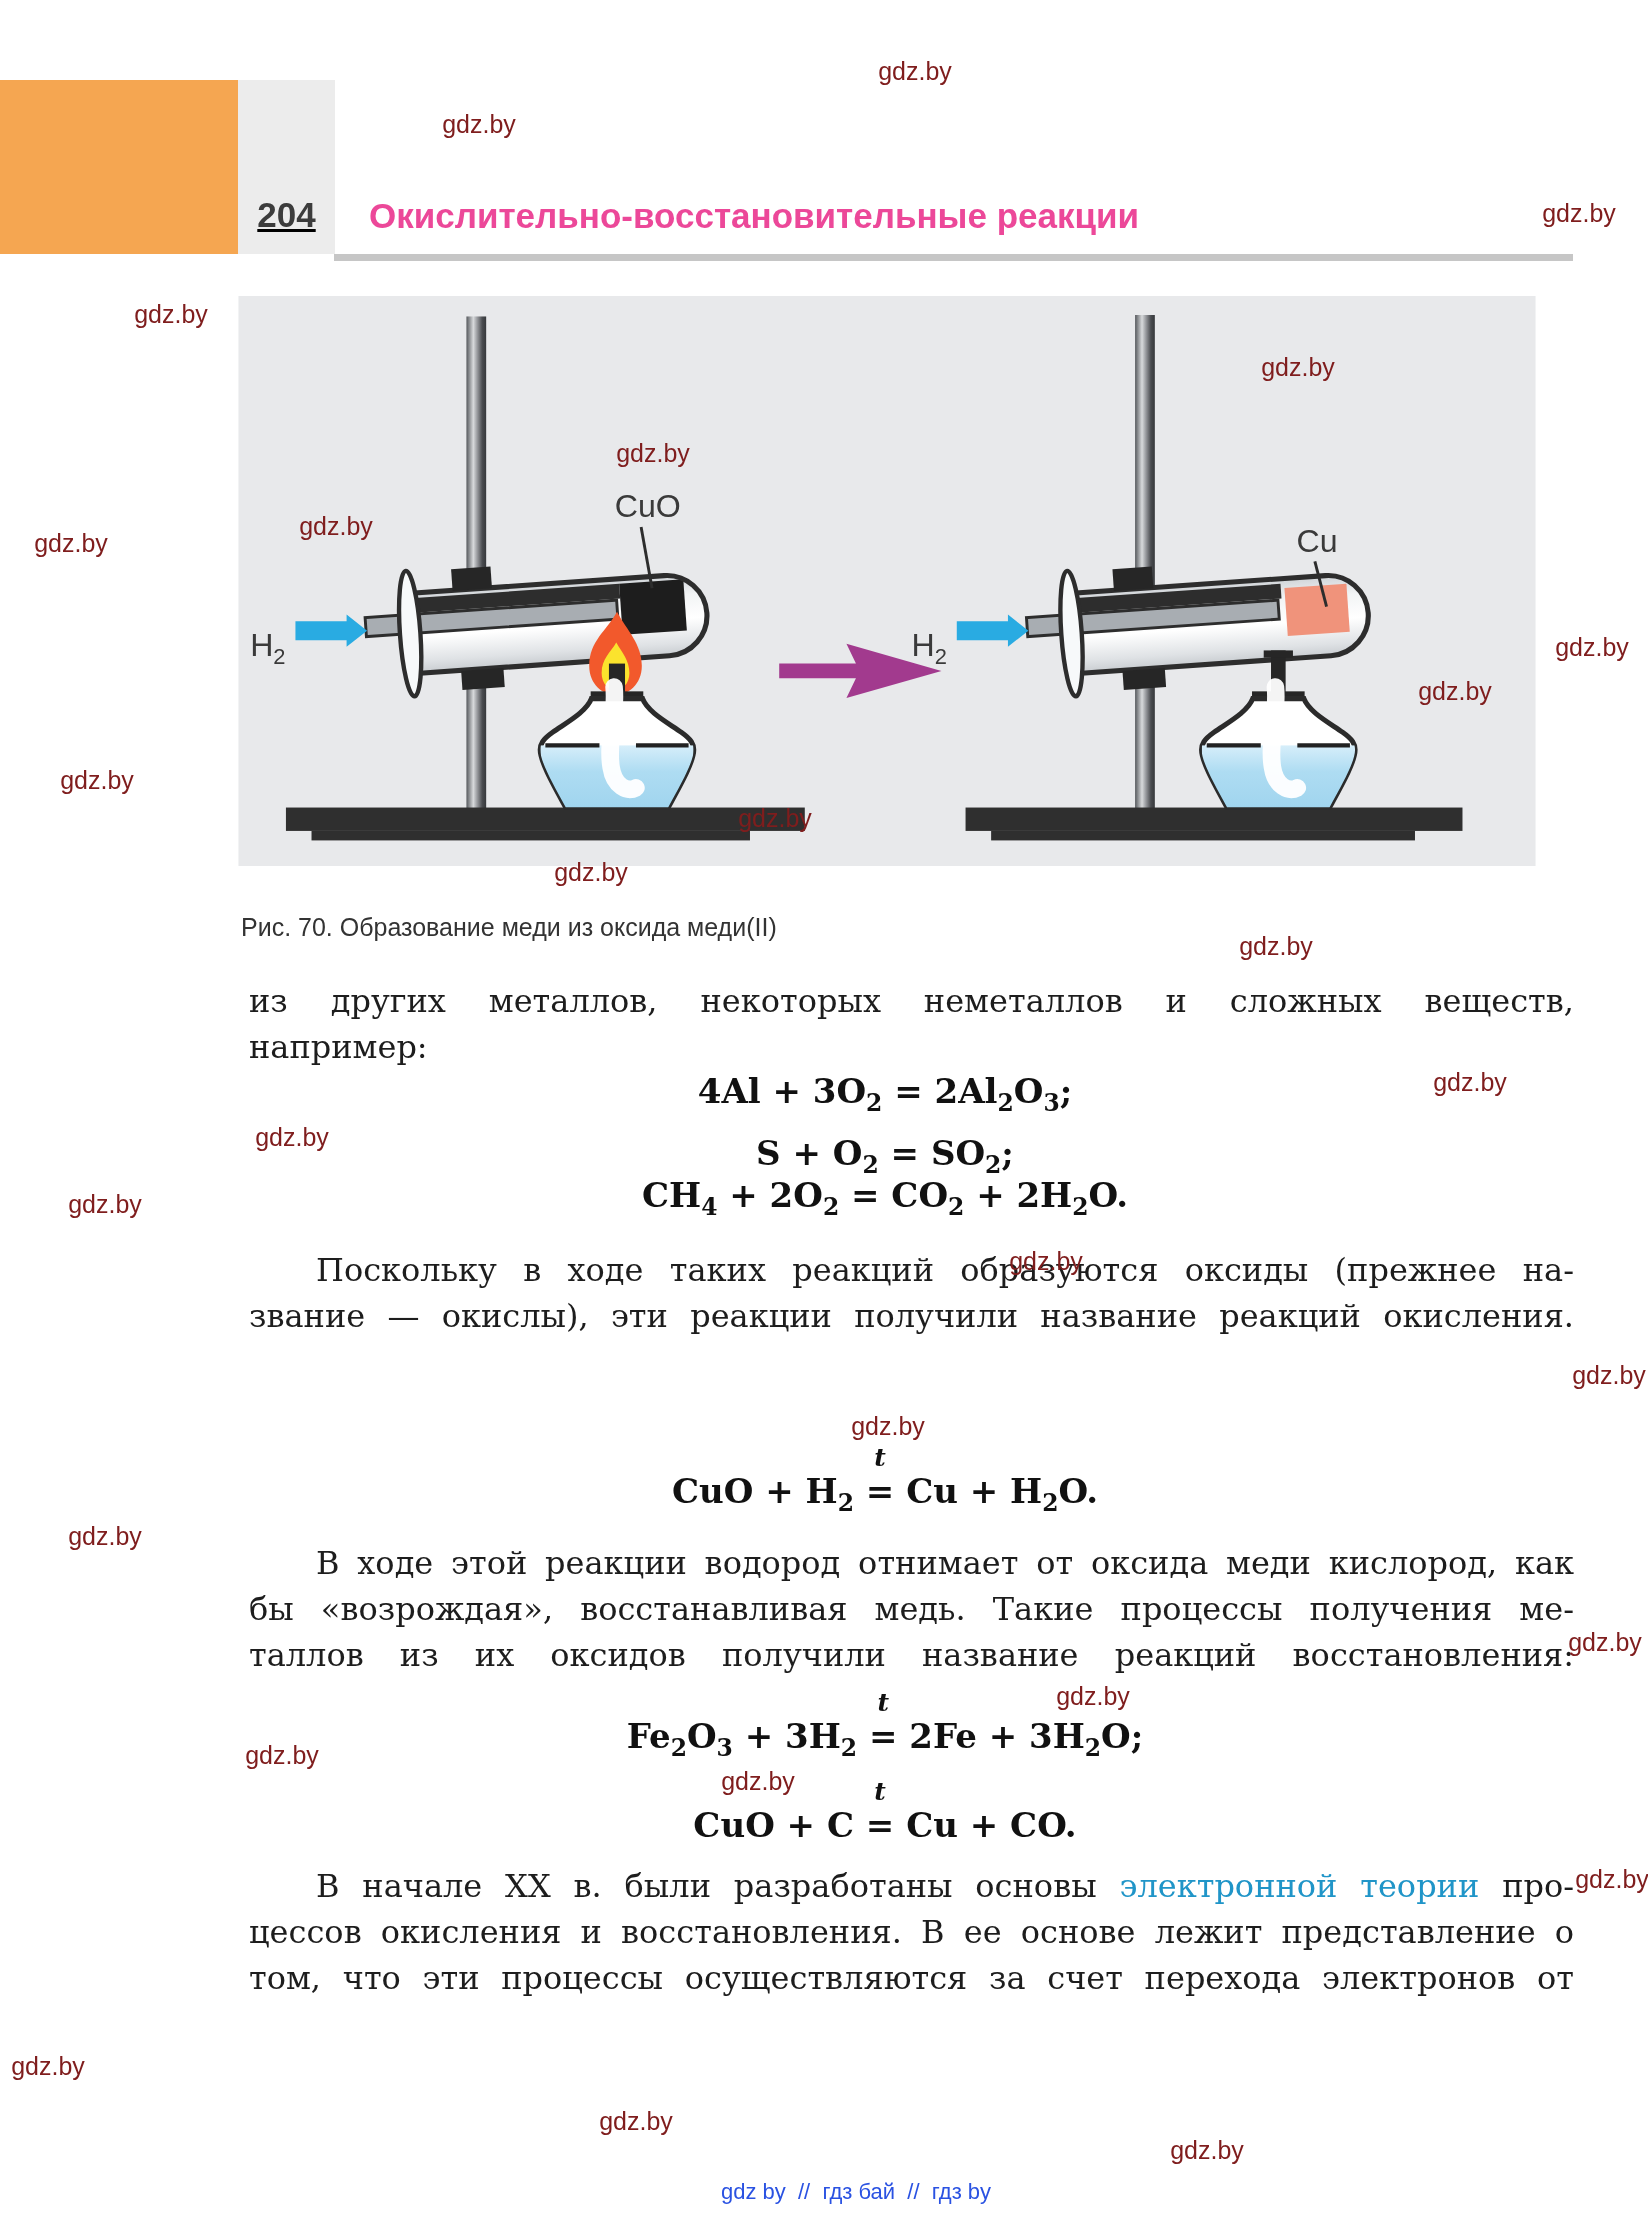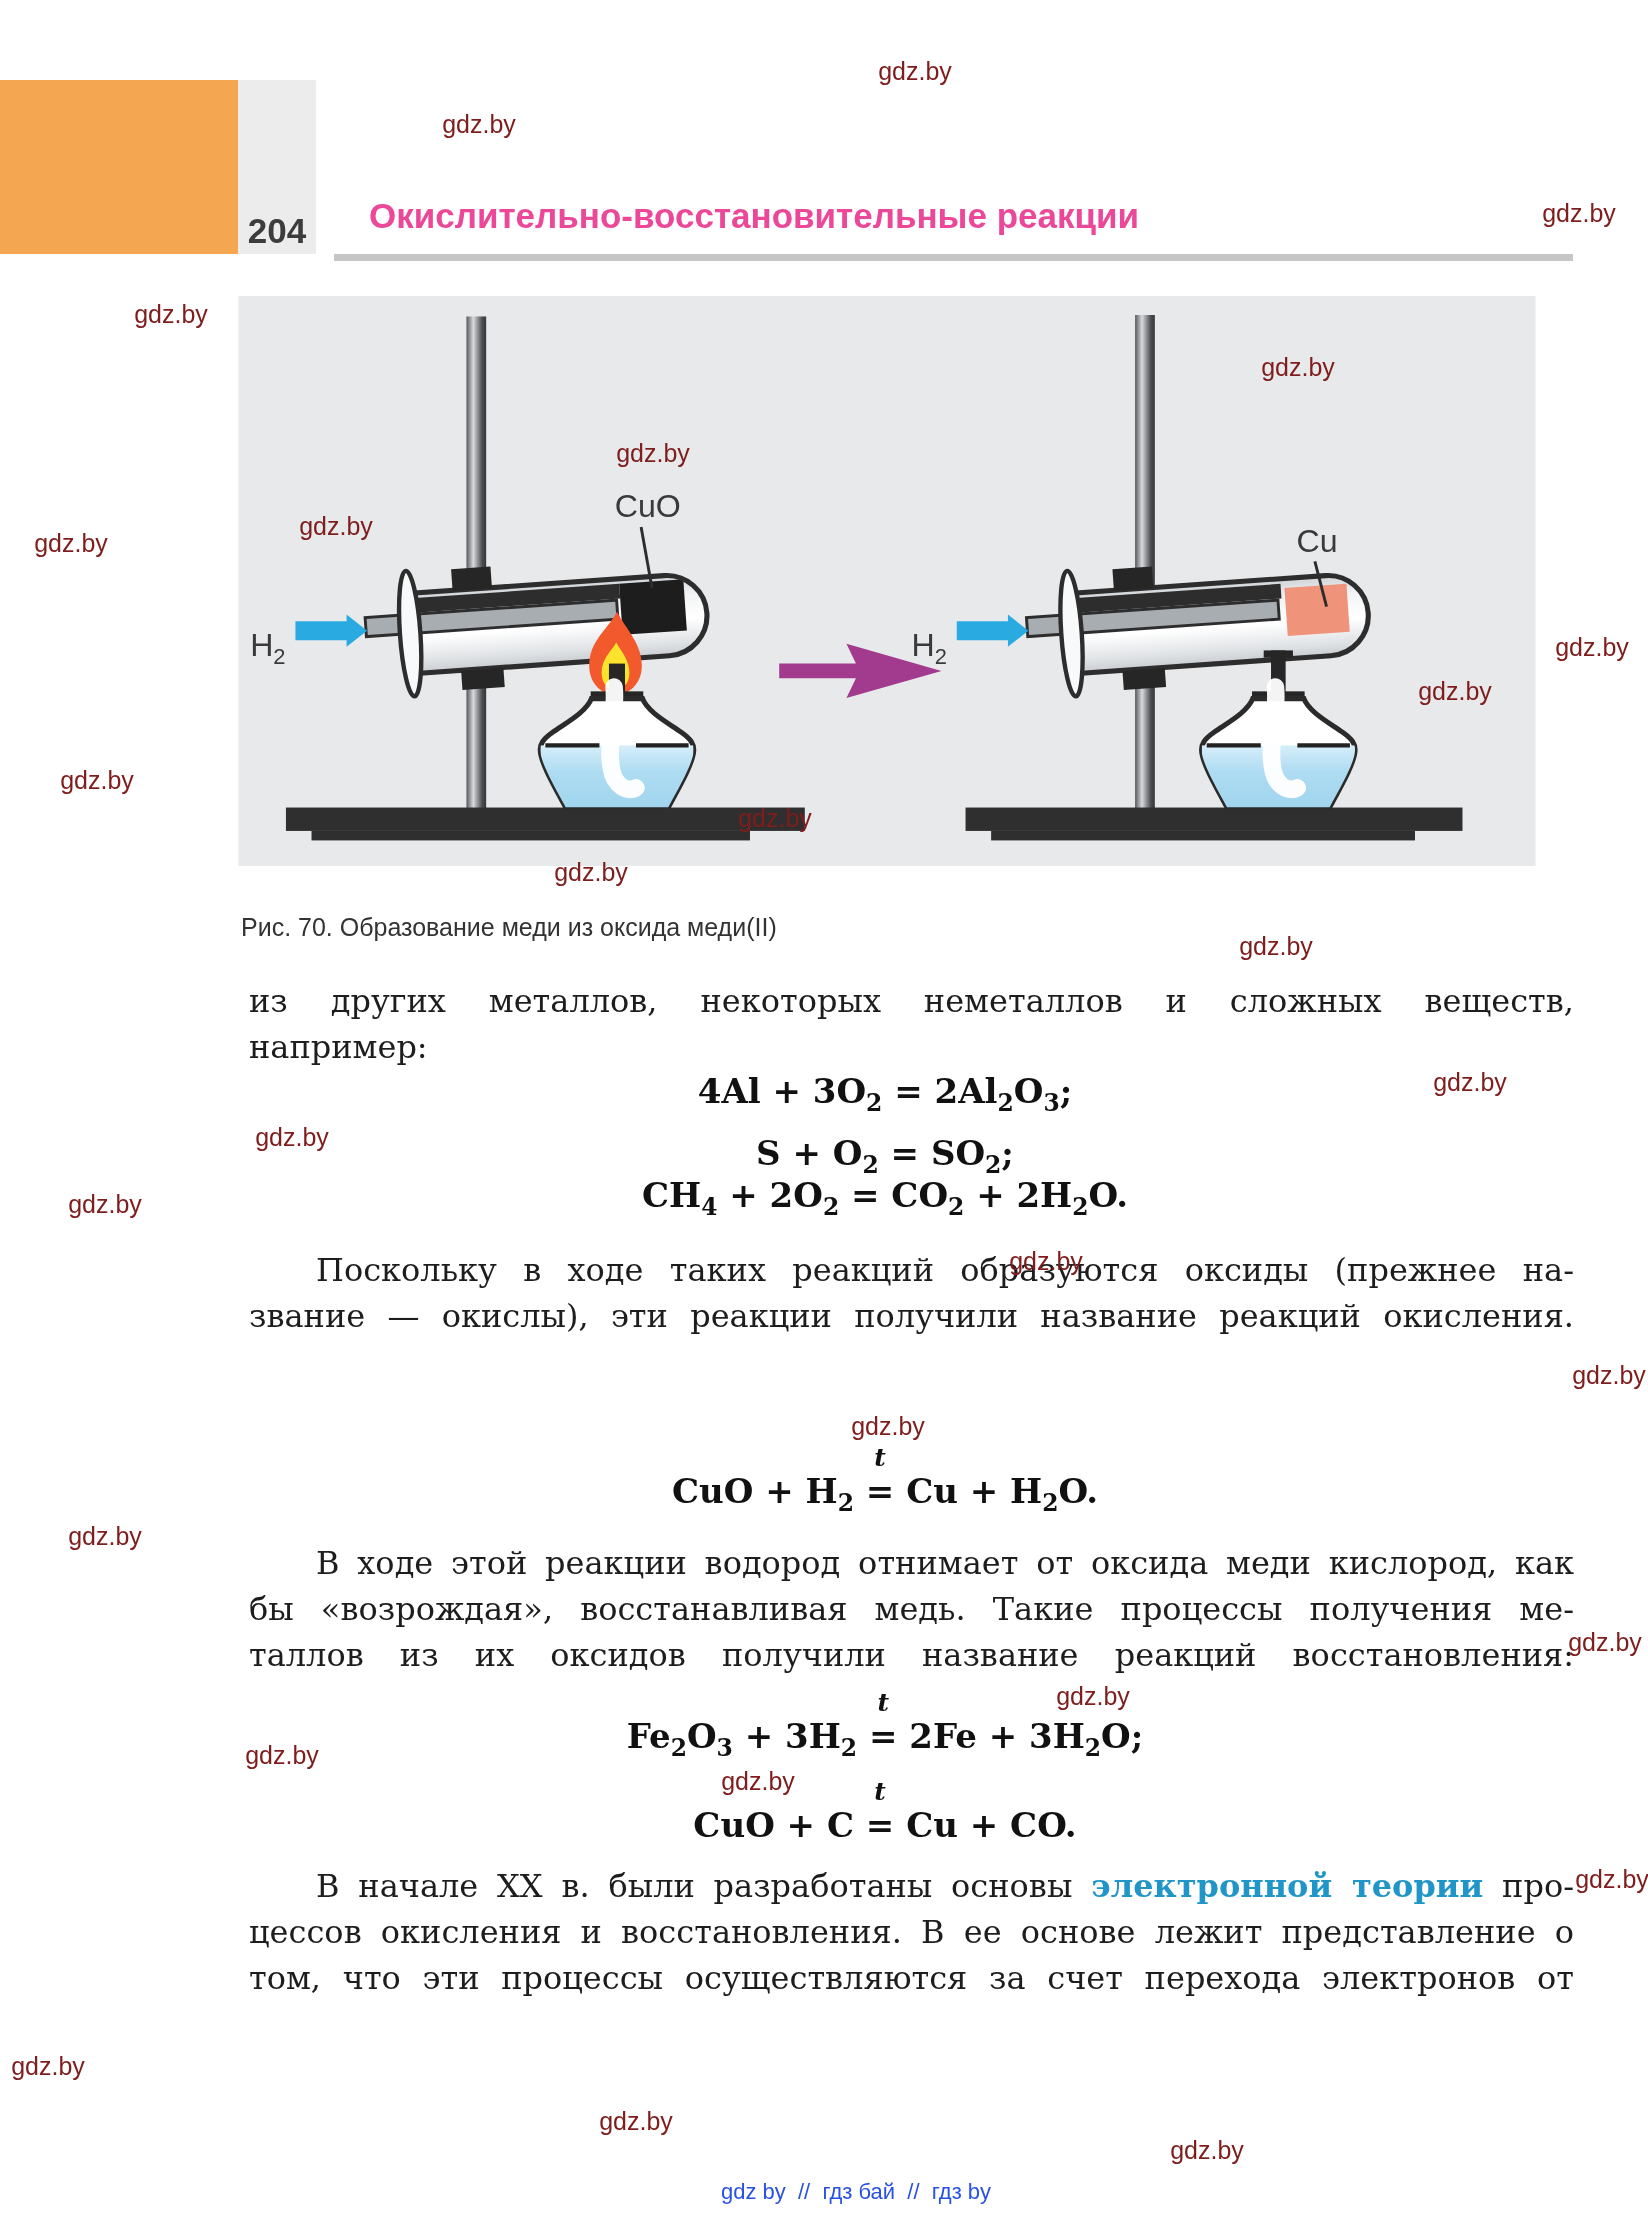--- a/index.html
+++ b/index.html
@@ -5,39 +5,39 @@
   html,body{margin:0;padding:0;background:#fff;}
   .page{position:relative;width:1648px;height:2216px;background:#ffffff;overflow:hidden;
         font-family:"Liberation Sans",sans-serif;}
 
   
   .banner{position:absolute;top:2.9px;left:0;width:100%;text-align:center;
           font-size:25px;color:#1fdd1f;}
 
   
   .orange-tab{position:absolute;left:0;top:80px;width:238px;height:174px;background:#f5a651;}
-  .numbox{position:absolute;left:238px;top:80px;width:78px;height:174px;background:#ececec;
-          display:flex;align-items:flex-end;justify-content:center;box-sizing:border-box;padding-bottom:3px;}
+  .numbox{position:absolute;left:238px;top:80px;width:97px;height:174px;background:#ececec;
+          display:flex;align-items:flex-end;justify-content:center;box-sizing:border-box;padding-bottom:19px;text-decoration:underline;}
   .pagenum{font-size:35px;font-weight:bold;color:#3c3c3c;}
   .title{position:absolute;left:369px;top:196px;font-size:35px;font-weight:bold;color:#ec4899;}
   .rule{position:absolute;left:334px;top:254px;width:1239px;height:6.6px;background:#c6c6c6;}
 
   
   .figure{position:absolute;left:238px;top:296px;width:1298px;height:570px;}
   .flabel{font-family:"Liberation Sans",sans-serif;font-size:44px;fill:#3a3a3a;}
   .fsub{font-size:30px;}
   .caption{position:absolute;left:241px;top:913px;font-size:25px;color:#333;}
 
   
   .para{position:absolute;left:249px;width:1325px;color:#1d1d1d;
         font-family:"DejaVu Serif","Liberation Serif",serif;font-size:32px;}
   .line{height:46px;line-height:46px;text-align:justify;overflow:hidden;}
   .line.just{text-align-last:justify;}
   .line.ind{text-indent:67px;}
-  .hl{color:#2095c8;font-weight:bold;}
+  .hl{color:#2095c8;font-weight:normal;}
 
   .eq{position:absolute;left:249px;width:1272px;text-align:center;color:#111;
       font-family:"DejaVu Serif","Liberation Serif",serif;font-size:34px;font-weight:bold;line-height:51px;}
   .eq sub{font-size:23.4px;line-height:0;}
   .teq{position:relative;}
   .tt{position:absolute;top:-26px;left:50%;transform:translateX(-50%);
       font-style:italic;font-size:25px;line-height:1;}
 
   
   .wm{position:absolute;transform:translate(-50%,-50%);font-size:25px;color:#7f1d1d;white-space:nowrap;}

